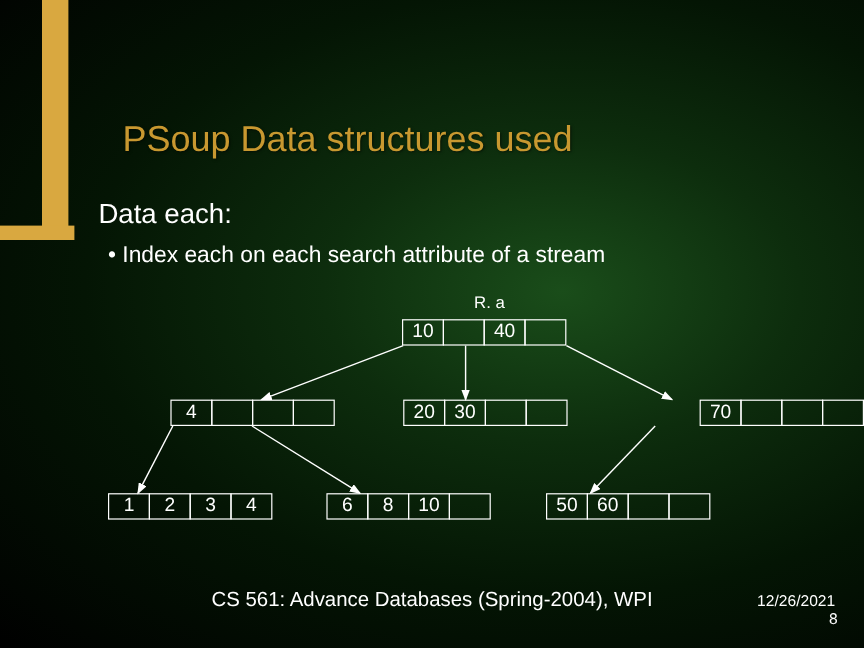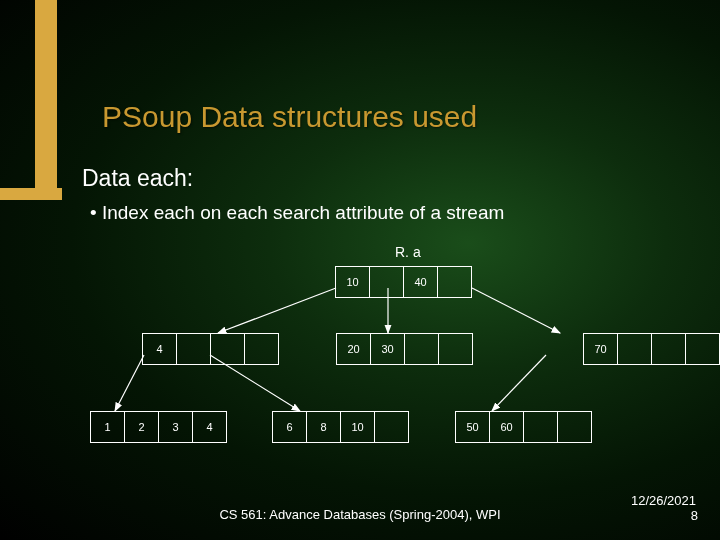--- a/index.html
+++ b/index.html
@@ -56,24 +56,24 @@
     left: 379px;
     top: 244px;
     color: #ffffff;
     font-size: 14px;
     margin-left: 16px;
   }
   .footer-center {
     position: absolute;
     left: 0;
     right: 0;
-    bottom: 18px;
+    bottom: 30px;
     text-align: center;
     color: #ffffff;
-    font-size: 13px;
+    font-size: 17px;
   }
   .footer-date {
     position: absolute;
     right: 24px;
     bottom: 32px;
     color: #ffffff;
     font-size: 13px;
   }
   .footer-page {
     position: absolute;
@@ -82,27 +82,27 @@
     color: #ffffff;
     font-size: 13px;
   }
 
   .node-row {
     position: absolute;
     display: flex;
   }
   .cell {
     width: 35px;
-    height: 32px;
+    height: 22px;
     border: 1px solid #ffffff;
     display: flex;
     align-items: center;
     justify-content: center;
     color: #ffffff;
-    font-size: 11px;
+    font-size: 16px;
     background: transparent;
     margin-left: -1px;
   }
   .cell:first-child { margin-left: 0; }
 
   svg.arrows {
     position: absolute;
     left: 0;
     top: 0;
     width: 720px;

